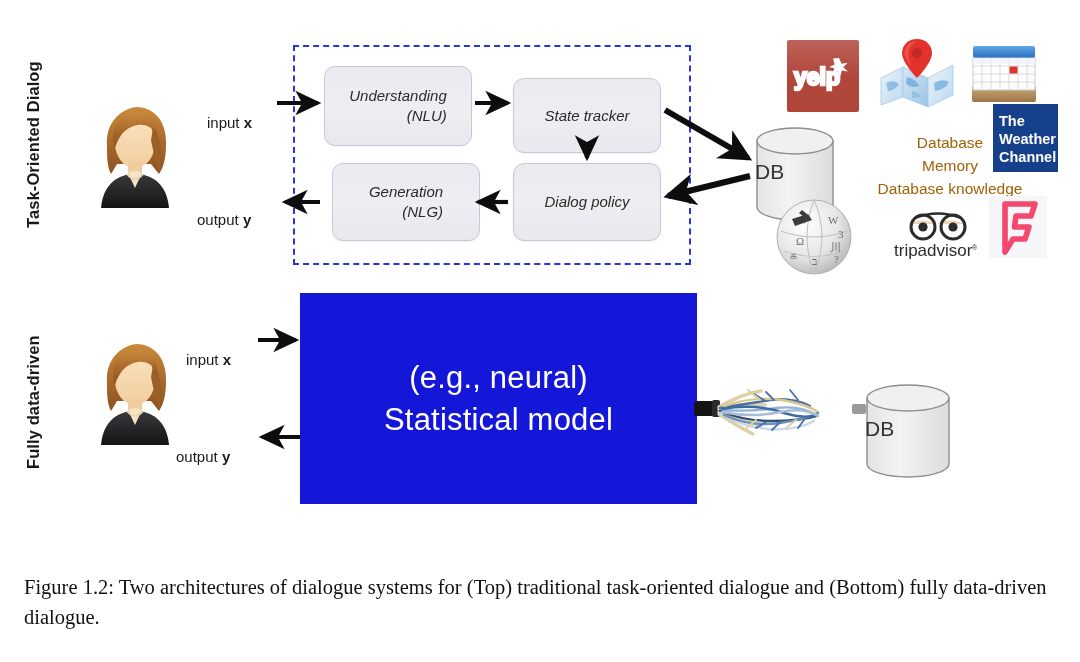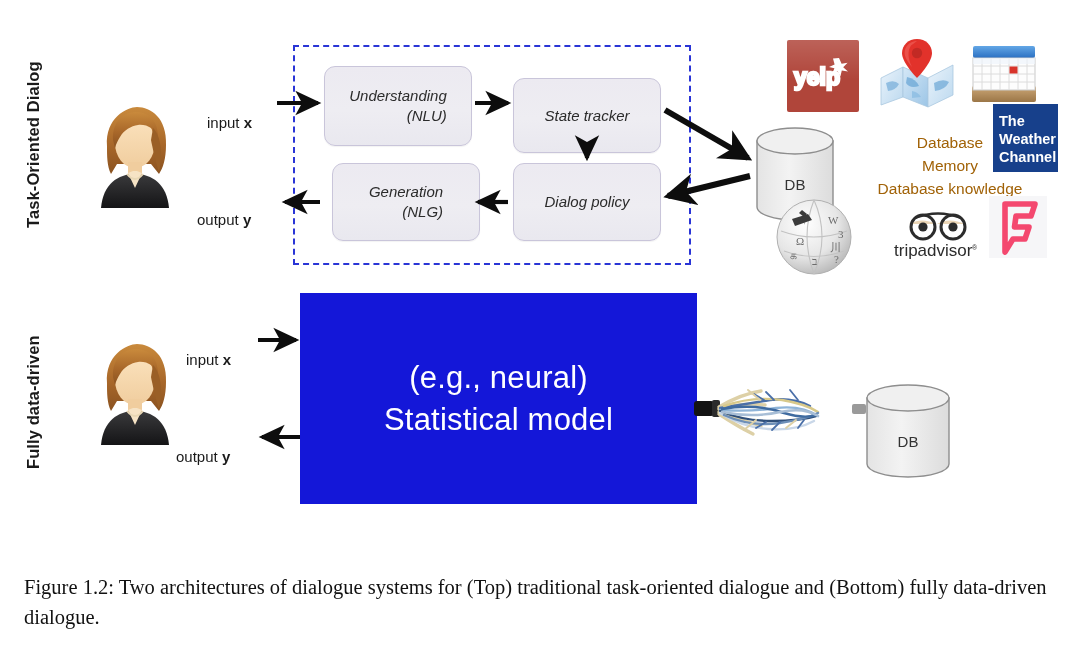--- a/index.html
+++ b/index.html
@@ -43,22 +43,22 @@
   #box-dialog-policy{left:513px;top:163px;width:148px;height:78px;}
 
   
   #statistical-model-box{position:absolute;left:300px;top:293px;width:397px;height:211px;
       background:#1417d8;display:flex;align-items:center;justify-content:center;
       text-align:center;color:#ffffff;font-size:31px;line-height:1.33;
       letter-spacing:.2px;}
 
   
   .db{position:absolute;}
-  .db .dblabel{position:absolute;width:100%;text-align:center;
-      font-size:15px;color:#333;top:48%;transform:translateY(-50%);margin-top:12px;}
+  .db .dblabel{position:absolute;width:100%;text-align:left;
+      font-size:21px;color:#333;top:48%;transform:translateY(-50%);}
   #db-top{left:755px;top:128px;width:80px;height:92px;}
   #db-bottom{left:865px;top:385px;width:86px;height:92px;}
 
   
   #knowledge-text{position:absolute;left:860px;top:132px;width:180px;
       text-align:center;font-size:15.5px;line-height:1.48;color:#a16207;}
 
   
   .logo{position:absolute;}
   #logo-yelp{left:787px;top:40px;width:72px;height:72px;}

